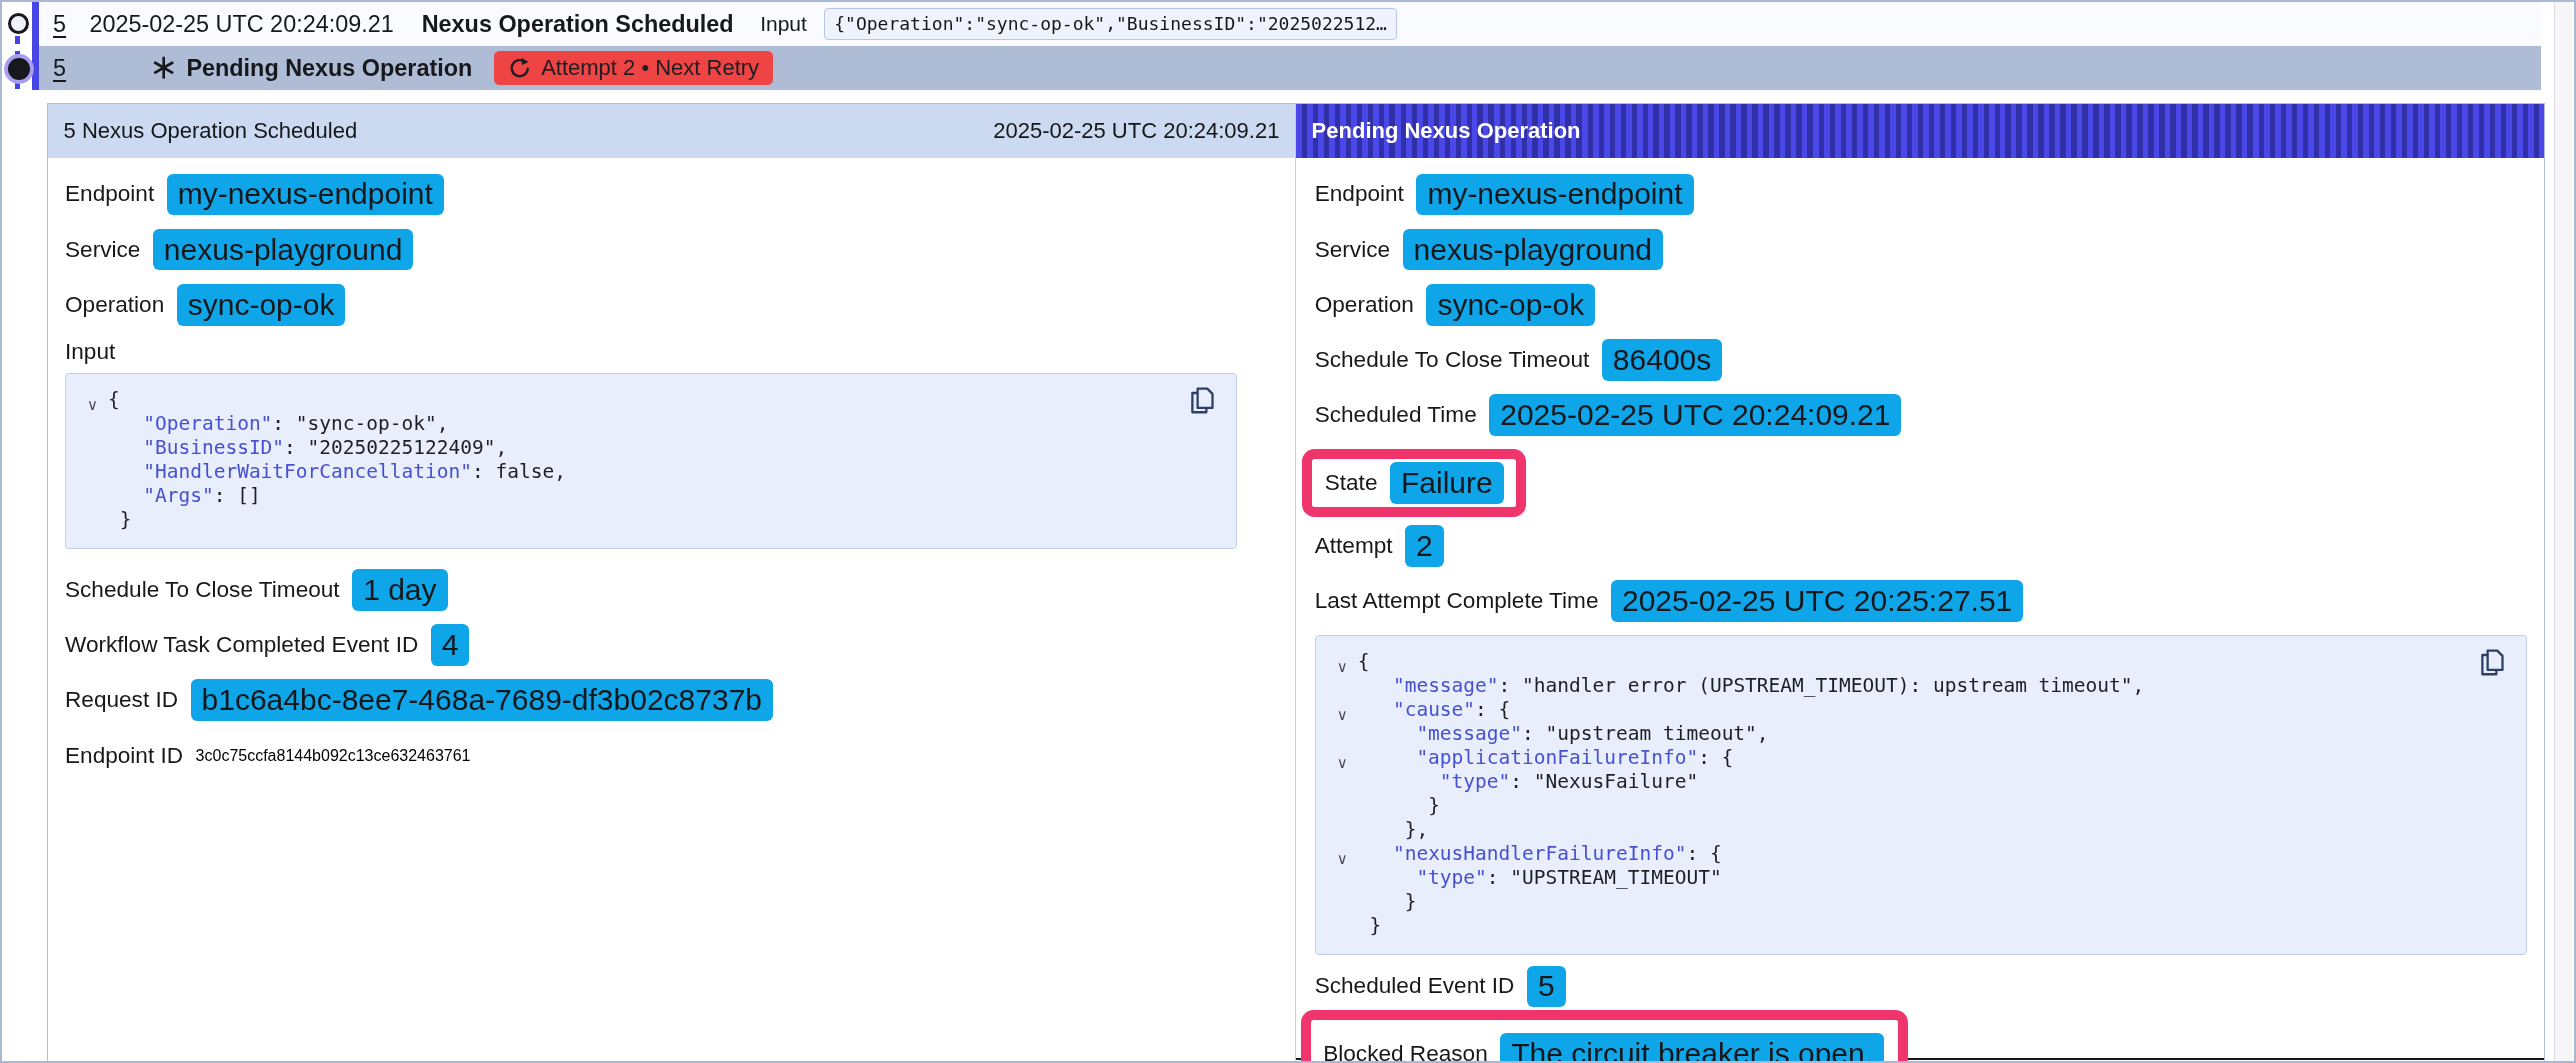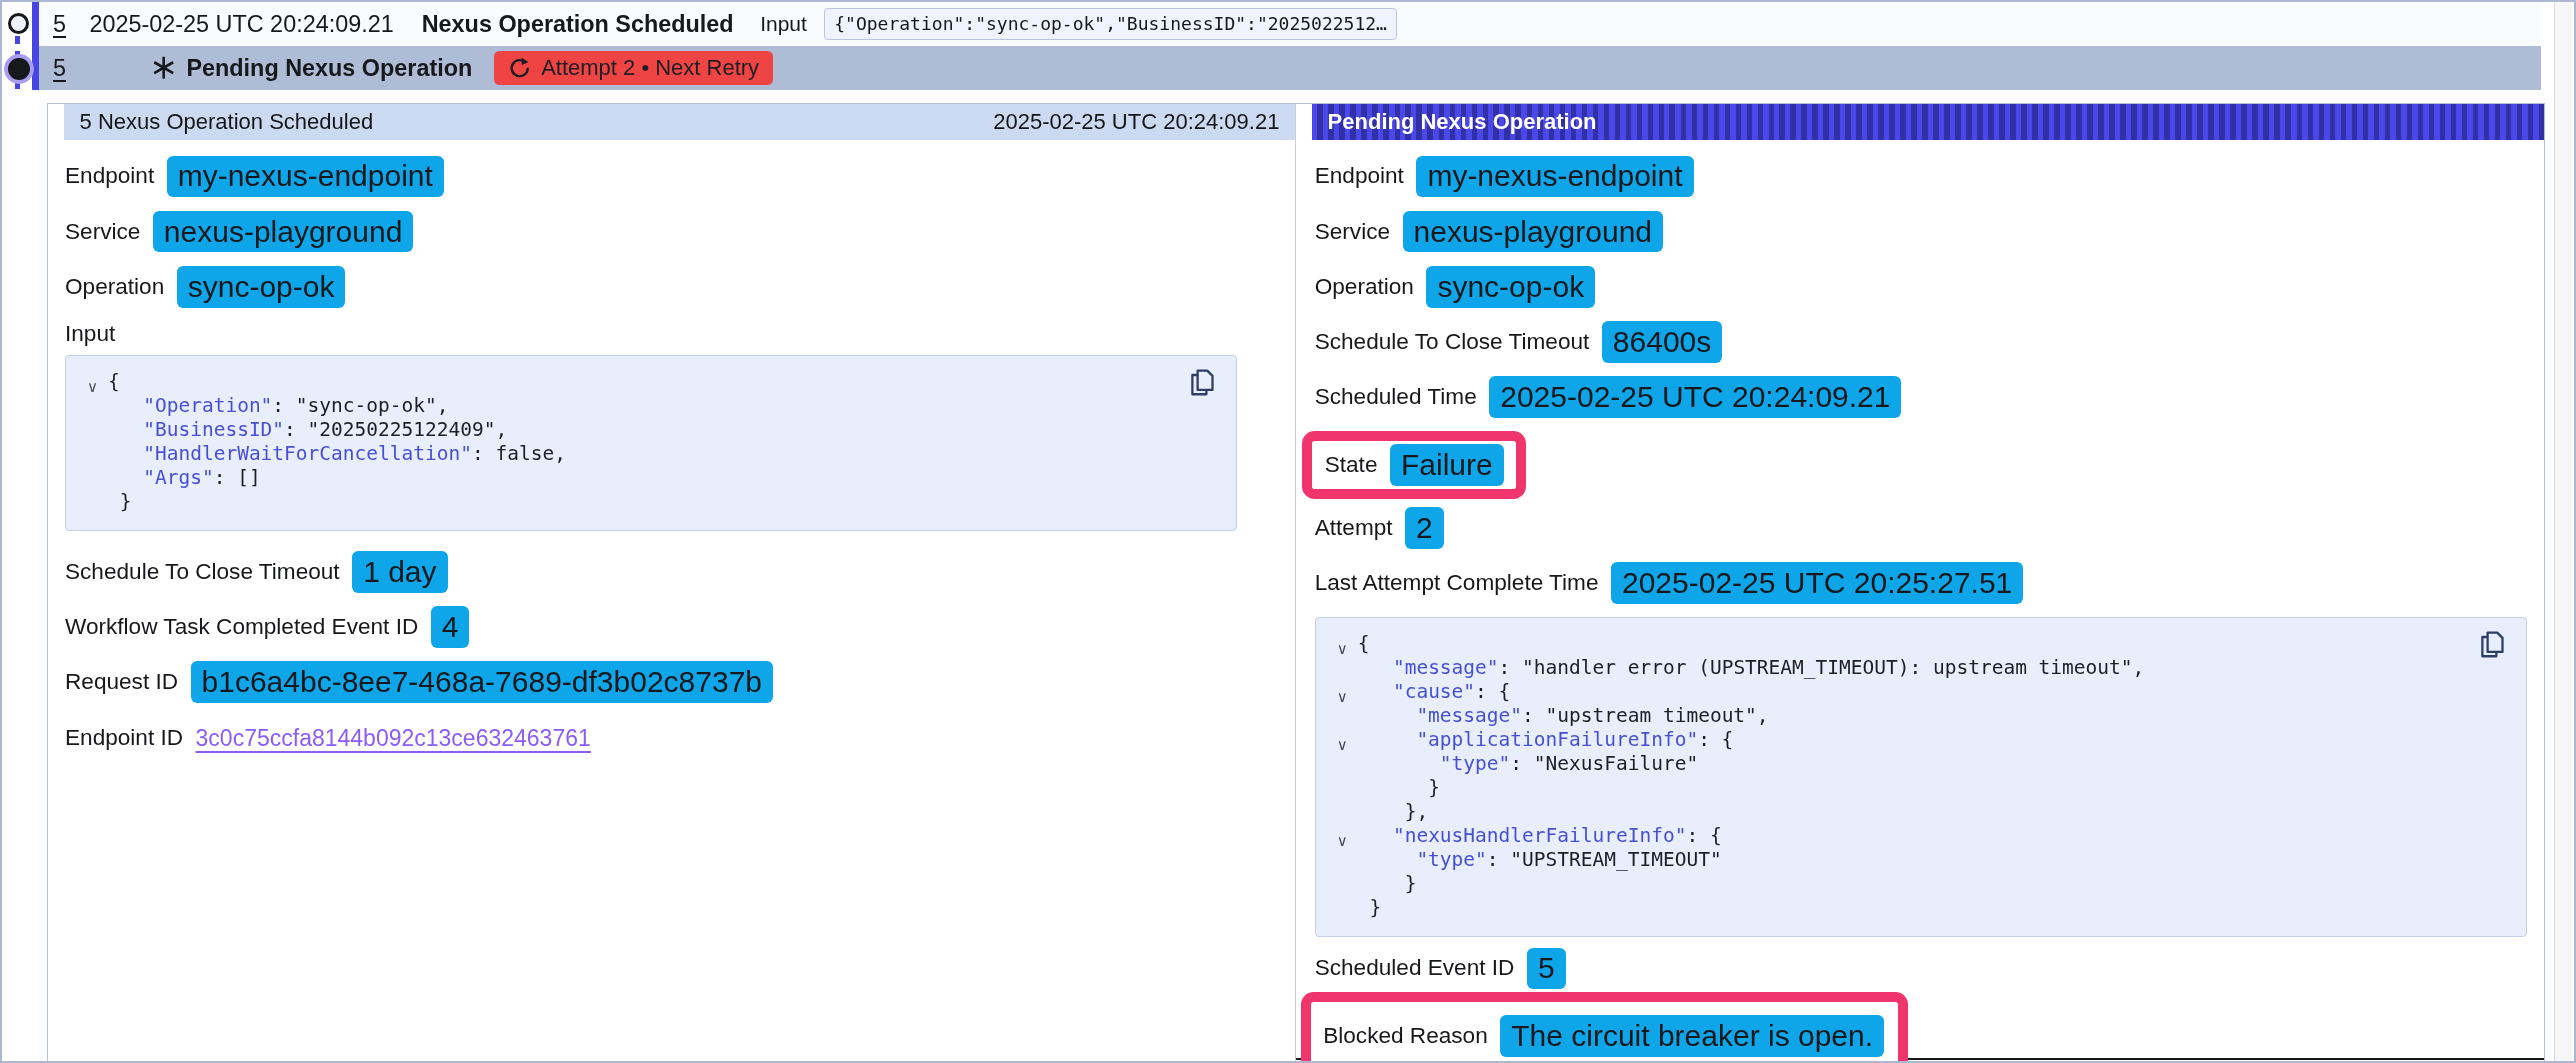--- a/index.html
+++ b/index.html
@@ -38,35 +38,35 @@
   .retry-badge { margin-left:22px; display:flex; align-items:center; gap:9.4px;
                  background:#ef4444; border-radius:5.5px; height:34px; padding:0 14px;
                  font-size:22px; color:#1d1e23; }
 
   
   .details { position:absolute; left:45px; top:101px; width:2498px; height:962px;
              border:1.6px solid #b4c0d7; border-bottom:none; background:#ffffff; display:flex; }
   .panel { width:50%; position:relative; }
   .panel-left { border-right:1.6px solid #c9ced6; }
 
-  .panel-header { height:36px; display:flex; align-items:center; justify-content:space-between;
-                  padding:0 15.6px; font-size:22px;margin-left:16px; }
+  .panel-header { height:54px; display:flex; align-items:center; justify-content:space-between;
+                  padding:0 15.6px; font-size:22px; }
   .panel-header-left { background:#cbdaf0; color:#15161a; }
   .panel-header-right { background:repeating-linear-gradient(90deg,#4a48e8 0 5.5px,#3230a6 5.5px 11px);
                         color:#ffffff; font-weight:bold; }
 
   .panel-body { padding:15.6px 17px 15.6px 17px; }
   .panel-left .panel-body { padding-right:58px; }
   .panel-right .panel-body { padding-left:18.7px; }
 
   .field-row { display:flex; align-items:center; min-height:34px; margin-bottom:13.3px; }
   .field-label { font-size:22.6px; color:#17181c; white-space:nowrap; }
   .field-badge { margin-left:12.5px; background:#0ea5e9; border-radius:6.2px; padding:3.9px 11px;
                  font-size:30px; color:#17181c; white-space:nowrap; }
-  .field-link { margin-left:12.5px; font-size:23px; color:#8b5cf6; text-decoration:underline;
+  .field-link { margin-left:12.5px; font-size:16px; color:#000000; 
                 text-underline-offset:4.7px; text-decoration-thickness:1.6px; cursor:pointer; white-space:nowrap; }
   .row-endpoint-id { margin-top:18.7px; }
 
   .section-label { font-size:22.6px; margin:11px 0 7.8px 0; height:26.5px; display:flex; align-items:center; }
 
   .code-block { position:relative; background:#e8eefc; border:1.6px solid #c3cee9; border-radius:3.9px;
                 padding:14px 15.6px 15.6px 11px; font-family:"DejaVu Sans Mono", monospace;
                 font-size:19.5px; line-height:24px; color:#1e1f24; }
   .code-line { display:flex; white-space:pre; }
   .code-gutter { width:31px; flex:0 0 31px; text-align:center; font-family:"DejaVu Sans", sans-serif;

